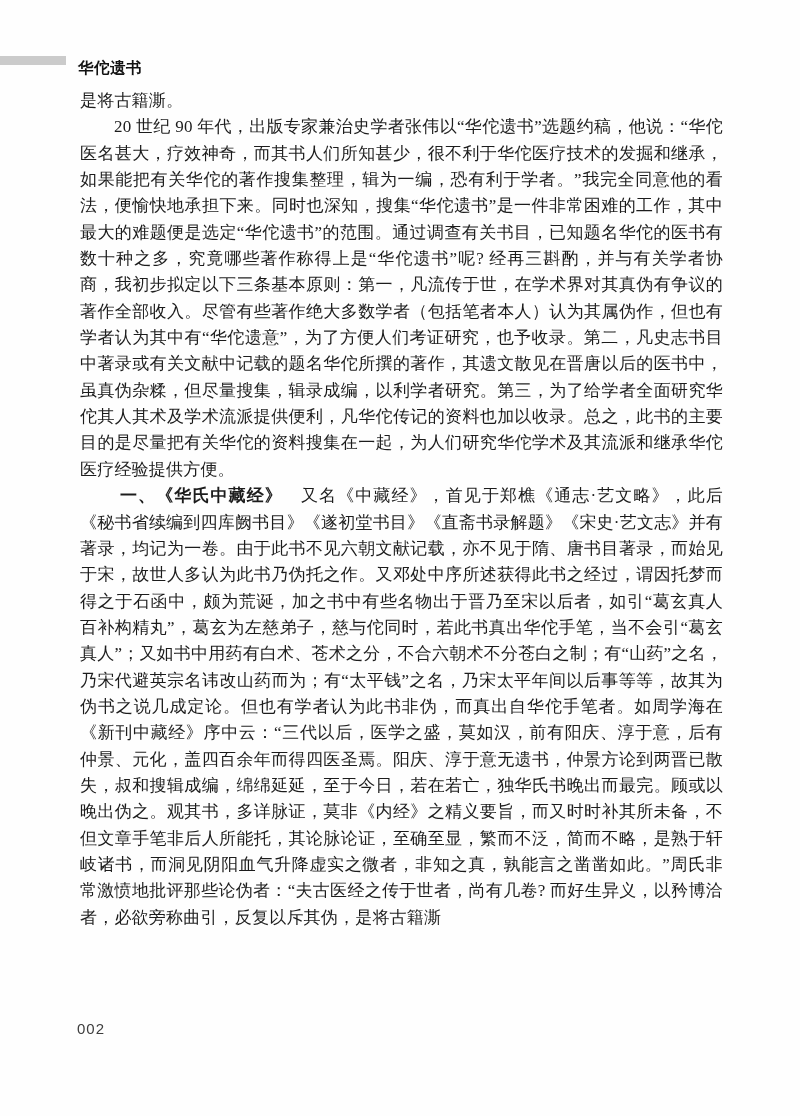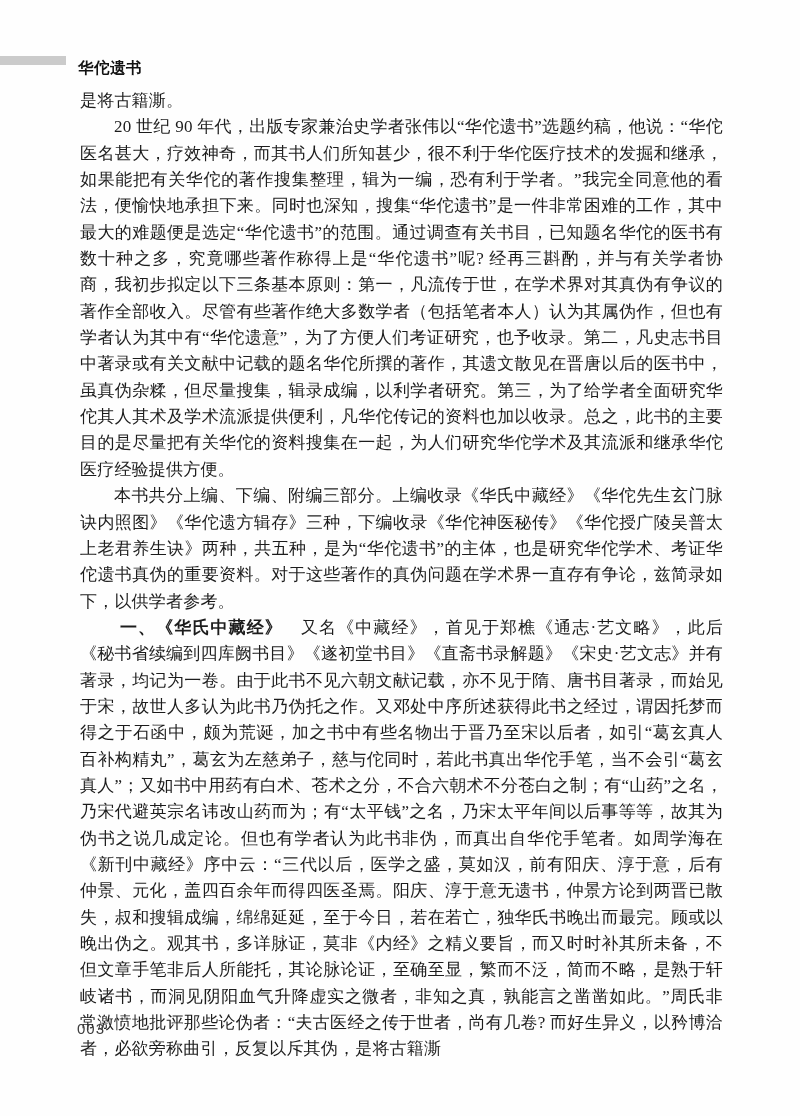--- a/index.html
+++ b/index.html
@@ -79,17 +79,16 @@
 <body>
 
 <div class="page-header">
   <div class="accent-bar"></div>
   <div class="book-title">华佗遗书</div>
 </div>
 
 <div class="body-text">
   <p>是将古籍澌。</p>
   <p class="indent">20 世纪 90 年代，出版专家兼治史学者张伟以“华佗遗书”选题约稿，他说：“华佗医名甚大，疗效神奇，而其书人们所知甚少，很不利于华佗医疗技术的发掘和继承，如果能把有关华佗的著作搜集整理，辑为一编，恐有利于学者。”我完全同意他的看法，便愉快地承担下来。同时也深知，搜集“华佗遗书”是一件非常困难的工作，其中最大的难题便是选定“华佗遗书”的范围。通过调查有关书目，已知题名华佗的医书有数十种之多，究竟哪些著作称得上是“华佗遗书”呢? 经再三斟酌，并与有关学者协商，我初步拟定以下三条基本原则：第一，凡流传于世，在学术界对其真伪有争议的著作全部收入。尽管有些著作绝大多数学者（包括笔者本人）认为其属伪作，但也有学者认为其中有“华佗遗意”，为了方便人们考证研究，也予收录。第二，凡史志书目中著录或有关文献中记载的题名华佗所撰的著作，其遗文散见在晋唐以后的医书中，虽真伪杂糅，但尽量搜集，辑录成编，以利学者研究。第三，为了给学者全面研究华佗其人其术及学术流派提供便利，凡华佗传记的资料也加以收录。总之，此书的主要目的是尽量把有关华佗的资料搜集在一起，为人们研究华佗学术及其流派和继承华佗医疗经验提供方便。</p>
-  <p class="indent">本书共分上编、下编、附编三部分。上编收录《华氏中藏经》《华佗先生玄门脉诀内照图》《华佗遗方辑存》三种，下编收录《华佗神医秘传》《华佗授广陵吴普太上老君养生诀》两种，共五种，是为“华佗遗书”的主体，也是研究华佗学术、考证华佗遗书真伪的重要资料。对于这些著作的真伪问题在学术界一直存有争论，兹简录如下，以供学者参考。</p>
   <p class="indent"><span class="section-lead">一、《华氏中藏经》</span><span>　又名《中藏经》，首见于郑樵《通志·艺文略》，此后《秘书省续编到四库阙书目》《遂初堂书目》《直斋书录解题》《宋史·艺文志》并有著录，均记为一卷。由于此书不见六朝文献记载，亦不见于隋、唐书目著录，而始见于宋，故世人多认为此书乃伪托之作。又邓处中序所述获得此书之经过，谓因托梦而得之于石函中，颇为荒诞，加之书中有些名物出于晋乃至宋以后者，如引“葛玄真人百补构精丸”，葛玄为左慈弟子，慈与佗同时，若此书真出华佗手笔，当不会引“葛玄真人”；又如书中用药有白术、苍术之分，不合六朝术不分苍白之制；有“山药”之名，乃宋代避英宗名讳改山药而为；有“太平钱”之名，乃宋太平年间以后事等等，故其为伪书之说几成定论。但也有学者认为此书非伪，而真出自华佗手笔者。如周学海在《新刊中藏经》序中云：“三代以后，医学之盛，莫如汉，前有阳庆、淳于意，后有仲景、元化，盖四百余年而得四医圣焉。阳庆、淳于意无遗书，仲景方论到两晋已散失，叔和搜辑成编，绵绵延延，至于今日，若在若亡，独华氏书晚出而最完。顾或以晚出伪之。观其书，多详脉证，莫非《内经》之精义要旨，而又时时补其所未备，不但文章手笔非后人所能托，其论脉论证，至确至显，繁而不泛，简而不略，是熟于轩岐诸书，而洞见阴阳血气升降虚实之微者，非知之真，孰能言之凿凿如此。”周氏非常激愤地批评那些论伪者：“夫古医经之传于世者，尚有几卷? 而好生异义，以矜博洽者，必欲旁称曲引，反复以斥其伪，是将古籍澌</span></p>
 </div>
 
-<div class="page-number">003</div>
+<div class="page-number">002</div>
 
 </body></html>

